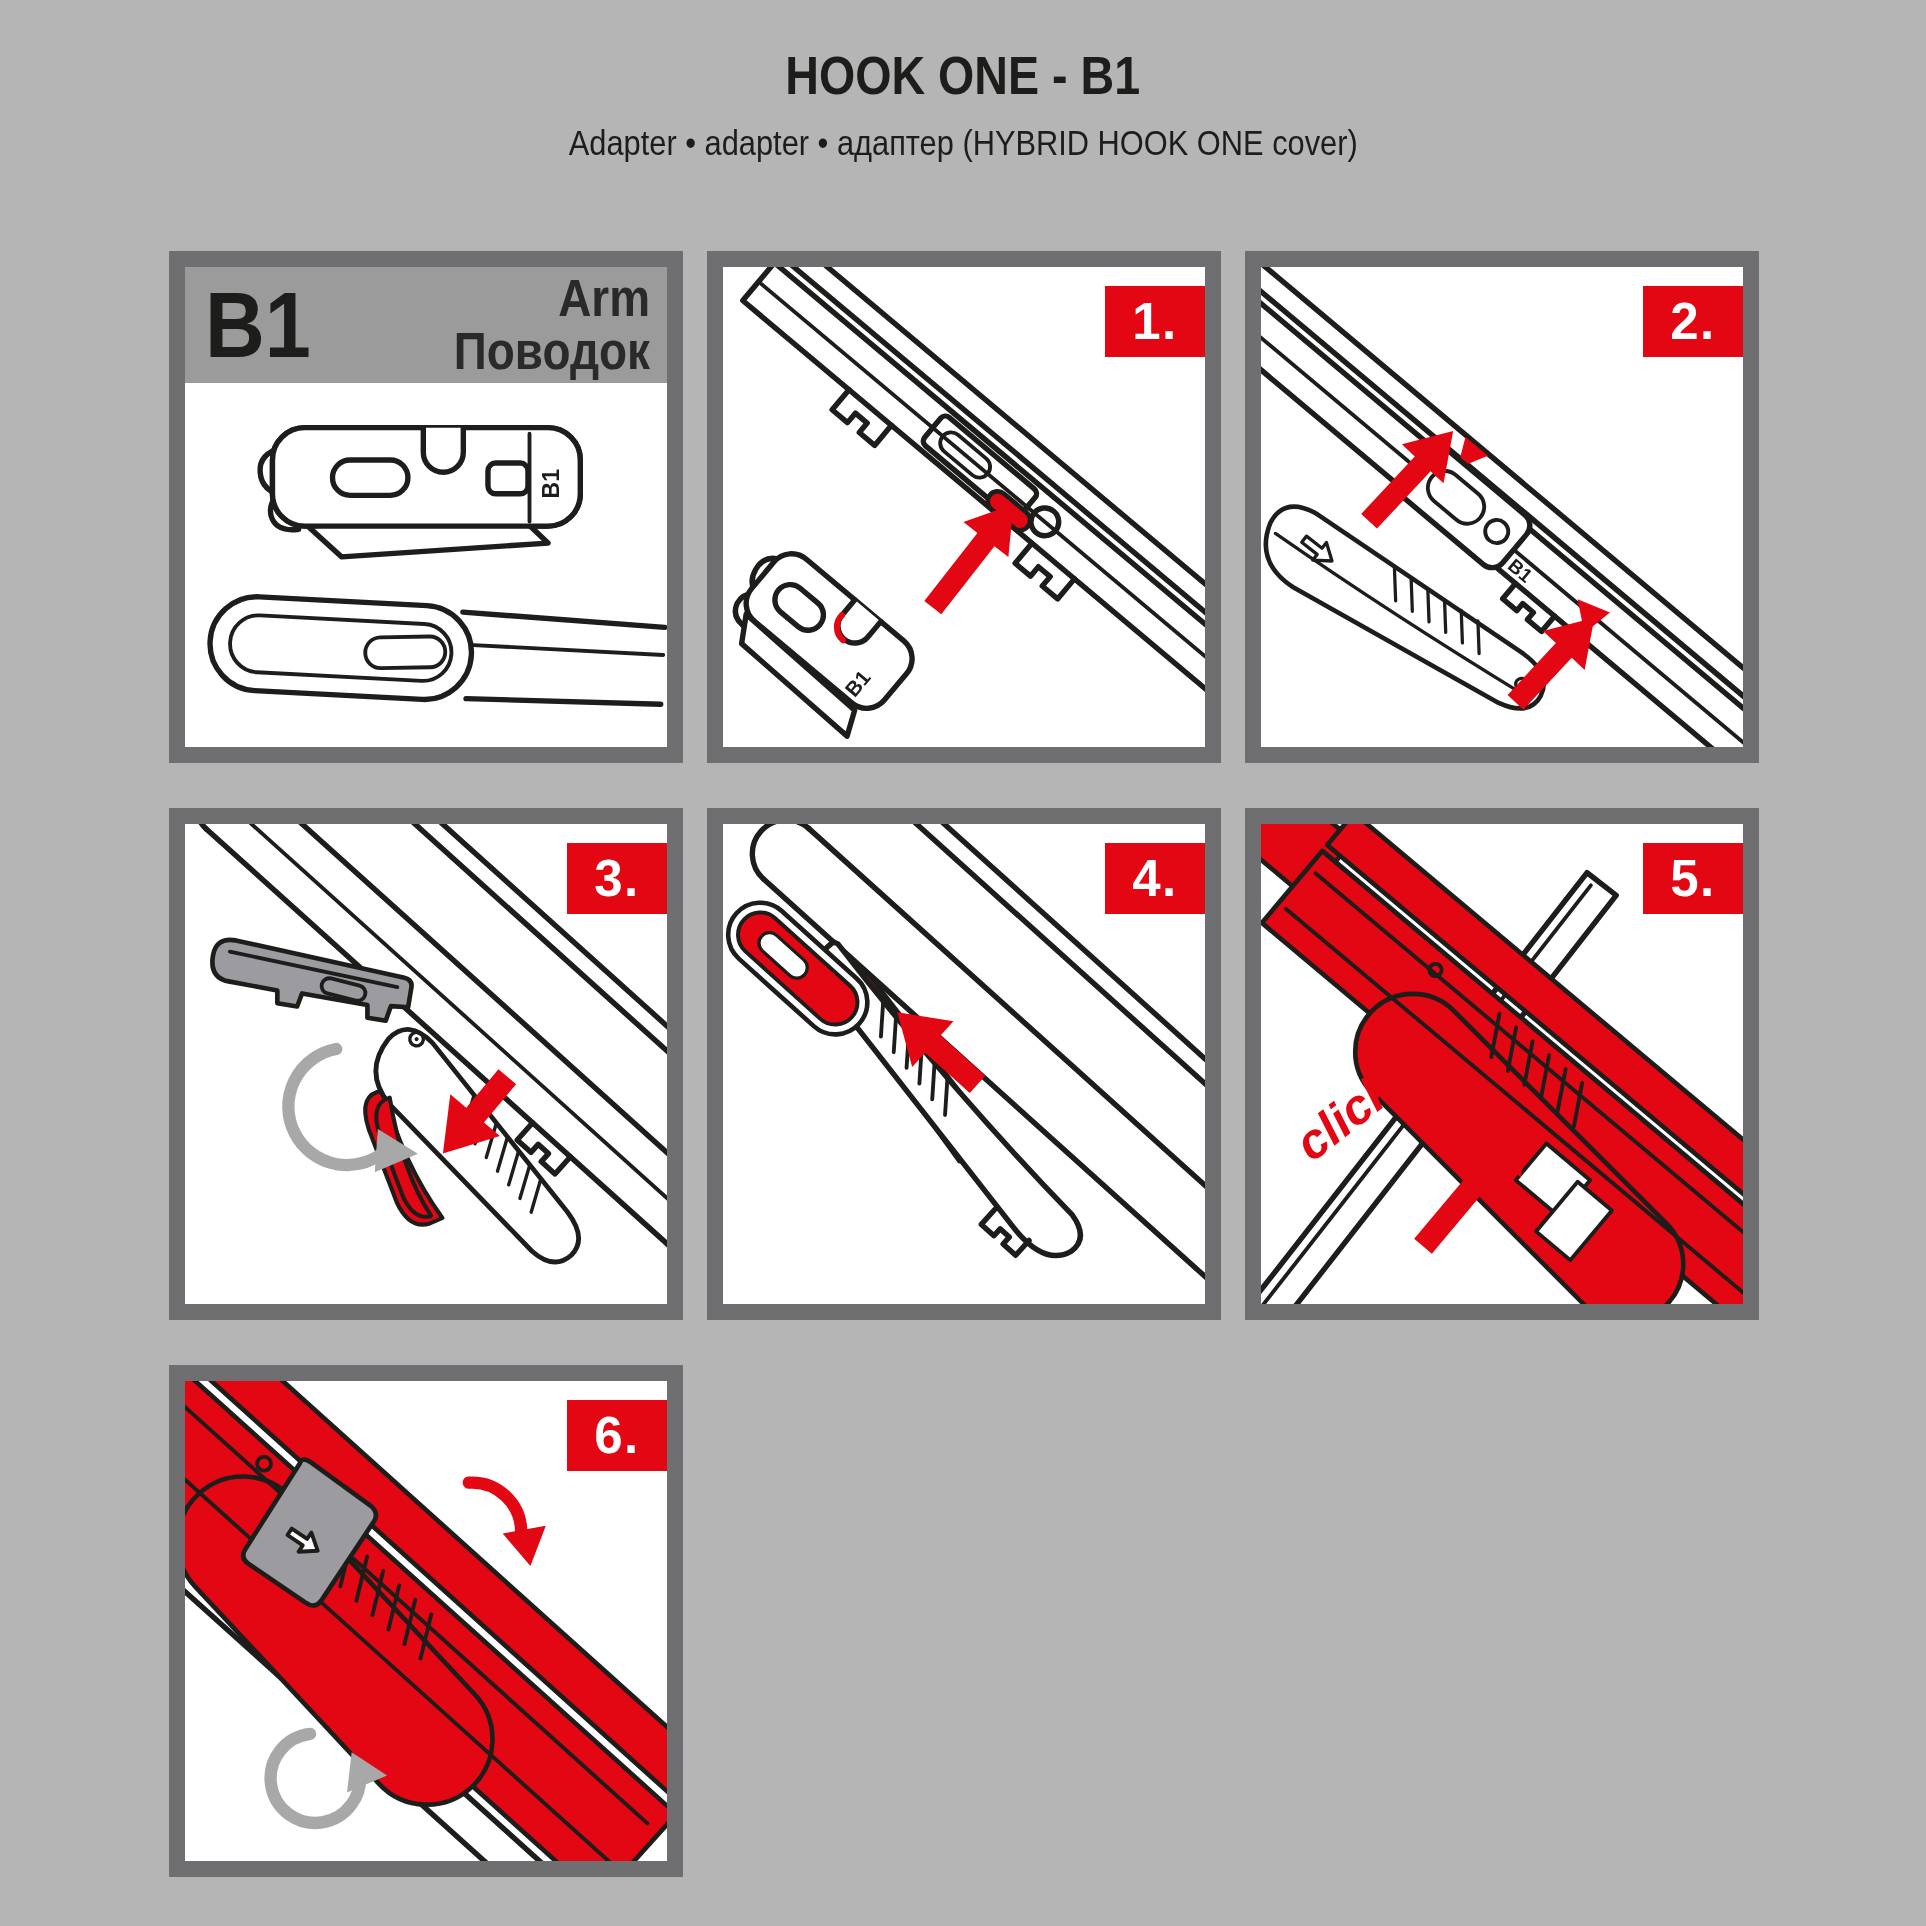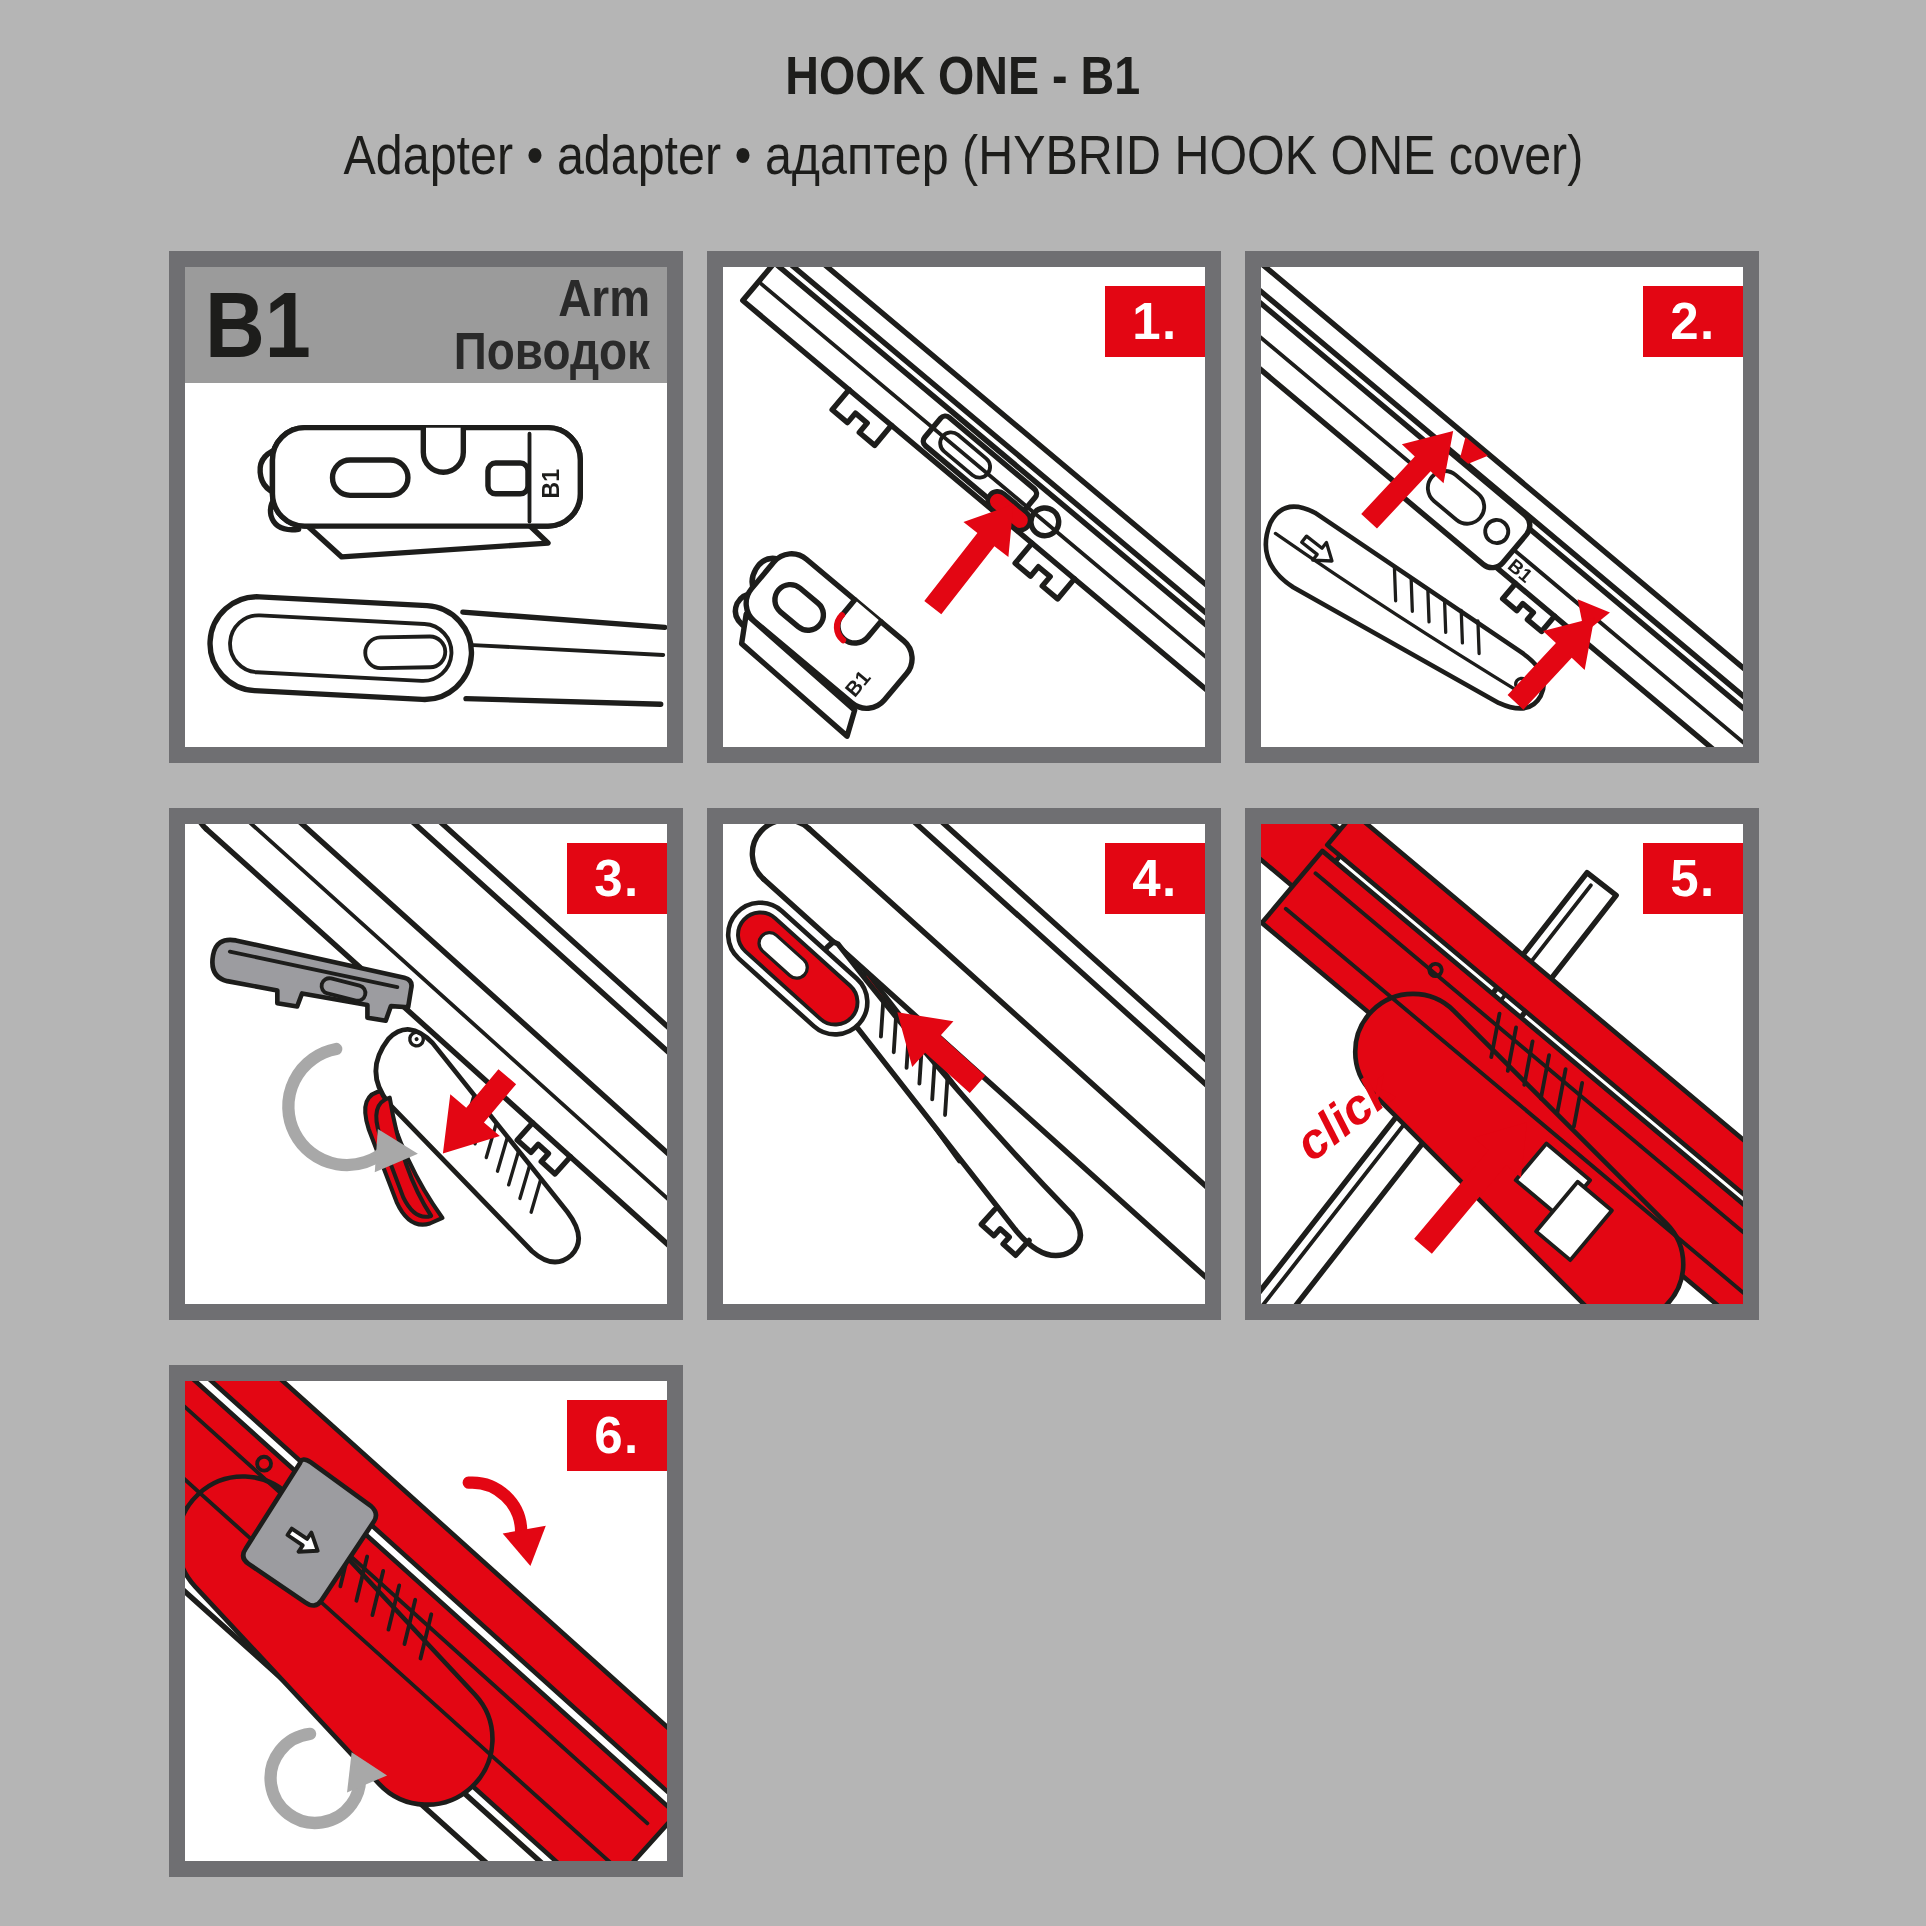--- a/index.html
+++ b/index.html
@@ -10,21 +10,21 @@
   }
   .sheet{position:relative;width:1926px;height:1926px;background:#b5b5b5;overflow:hidden;}
 
   .page-title{
     position:absolute;top:45px;left:0;width:1926px;text-align:center;
     font-size:53px;font-weight:700;color:#1d1d1b;white-space:nowrap;
   }
   .page-title > span{display:inline-block;transform:scaleX(.88);}
   .page-subtitle{
     position:absolute;top:123px;left:0;width:1926px;text-align:center;
-    font-size:55px;font-weight:400;color:#1d1d1b;white-space:nowrap;
+    font-size:35px;font-weight:400;color:#1d1d1b;white-space:nowrap;
   }
   .page-subtitle > span{display:inline-block;transform:scaleX(.88);}
 
   .panel{
     position:absolute;width:514px;height:512px;box-sizing:border-box;
     border:16px solid #6f6f72;background:#ffffff;
   }
   .panel svg.art{position:absolute;top:0;left:0;display:block;}
 
   .badge{

